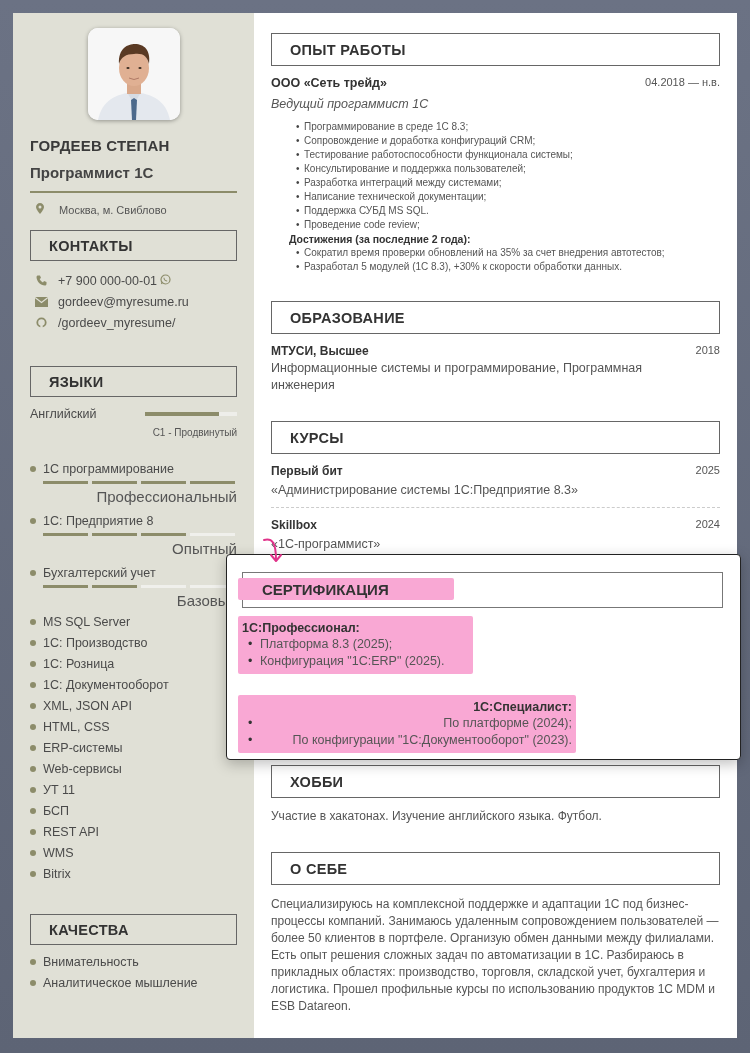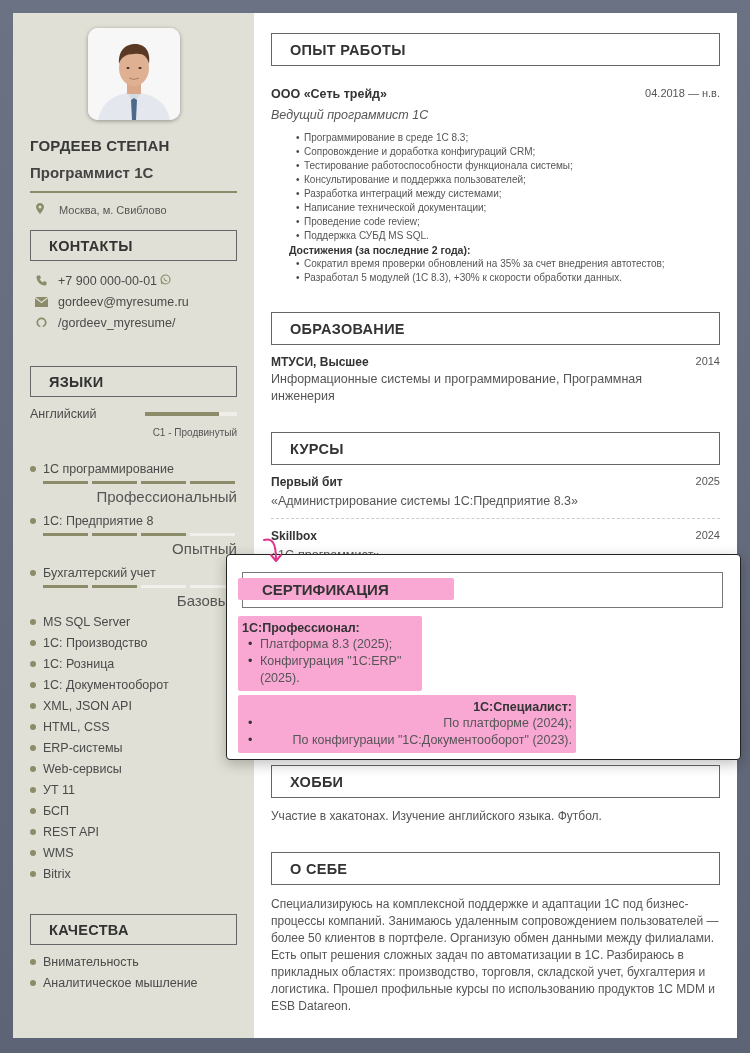--- a/index.html
+++ b/index.html
@@ -50,21 +50,21 @@
 
   .skill { margin-top: 5px; }
   .skill-name, .plain-item { display: flex; align-items: center; font-size: 12.5px; color: #4a4a4a; height: 21px; }
   .dot { width: 6px; height: 6px; border-radius: 50%; background: #8c8c6a; margin-right: 7px; flex-shrink: 0; }
   .segs { display: flex; gap: 4px; margin-left: 13px; margin-top: 2px; width: 192px; }
   .seg { flex: 1; height: 3px; background: #f0f0ec; }
   .seg.on { background: #8c8c6a; }
   .skill-level { text-align: right; font-size: 15px; color: #555; margin-top: 4px; }
 
   .main .sec-box { width: 449px; height: 33px; font-size: 14.5px; }
-  .job-head { display: flex; justify-content: space-between; margin-top: 21px; font-size: 12.5px; }
+  .job-head { display: flex; justify-content: space-between; margin-top: 10px; font-size: 12.5px; }
   .job-head .co { font-weight: bold; color: #333; }
   .job-head .dt { font-size: 11px; color: #555; }
   .job-role { font-style: italic; font-size: 12.5px; color: #555; margin-top: 7px; }
   .duties { margin-top: 9px; padding-left: 25px; }
   .duties li, .ach li { list-style: none; font-size: 10px; color: #555; line-height: 14px; position: relative; padding-left: 8px; }
   .duties li::before, .ach li::before { content: "•"; position: absolute; left: 0; color: #444; }
   .ach-title { font-weight: bold; font-size: 10.5px; color: #333; margin-left: 18px; line-height: 14px; }
   .ach { padding-left: 25px; }
 
   .edu-head { display: flex; justify-content: space-between; margin-top: 10px; font-size: 12px; }
@@ -304,35 +304,35 @@
         <span class="dt">04.2018 — н.в.</span>
       </div>
       <div class="job-role">Ведущий программист 1С</div>
       <ul class="duties">
         <li>Программирование в среде 1С 8.3;</li>
         <li>Сопровождение и доработка конфигураций CRM;</li>
         <li>Тестирование работоспособности функционала системы;</li>
         <li>Консультирование и поддержка пользователей;</li>
         <li>Разработка интеграций между системами;</li>
         <li>Написание технической документации;</li>
+        <li>Поддержка СУБД MS SQL.</li>
         <li>Проведение code review;</li>
-        <li>Поддержка СУБД MS SQL.</li>
       </ul>
       <div class="ach-title">Достижения (за последние 2 года):</div>
       <ul class="ach">
         <li>Сократил время проверки обновлений на 35% за счет внедрения автотестов;</li>
         <li>Разработал 5 модулей (1С 8.3), +30% к скорости обработки данных.</li>
       </ul>
     </section>
 
     <section style="margin-top:27px">
       <div class="sec-box">ОБРАЗОВАНИЕ</div>
       <div class="edu-head">
         <span class="b">МТУСИ, Высшее</span>
-        <span class="y">2014</span>
+        <span class="y">2018</span>
       </div>
       <div class="edu-text" style="width:400px">Информационные системы и программирование, Программная инженерия</div>
     </section>
 
     <section style="margin-top:27px">
       <div class="sec-box">КУРСЫ</div>
       <div class="course sep">
         <div class="edu-head">
           <span class="b">Первый бит</span>
           <span class="y">2025</span>
@@ -361,21 +361,21 @@
 </div>
 
 <svg class="arrow" width="24" height="34" viewBox="0 0 24 34">
   <path d="M2 10 C10 8 14 12 14 30" stroke="#e0338a" stroke-width="2" fill="none" stroke-linecap="round"></path>
   <path d="M9 25 L14 31 L19 25" stroke="#e0338a" stroke-width="2" fill="none" stroke-linecap="round" stroke-linejoin="round"></path>
 </svg>
 
 <div class="popup">
   <div class="sec-frame"></div>
   <div class="title-hl hl">СЕРТИФИКАЦИЯ</div>
-  <div class="cert hl" style="top:61px; width:184px;">
+  <div class="cert hl" style="top:61px; width:235px;">
     <div class="ct">1С:Профессионал:</div>
     <ul>
       <li>Платформа 8.3 (2025);</li>
       <li>Конфигурация "1С:ERP" (2025).</li>
     </ul>
   </div>
   <div class="cert hl" style="top:140px; width:338px;text-align:right;">
     <div class="ct">1С:Специалист:</div>
     <ul>
       <li>По платформе (2024);</li>

